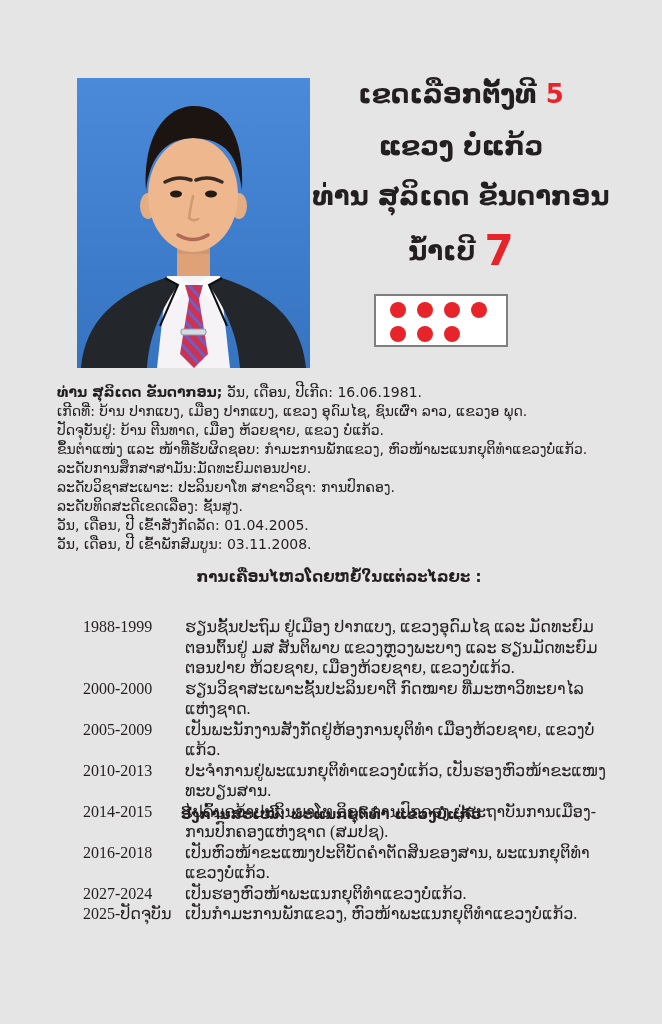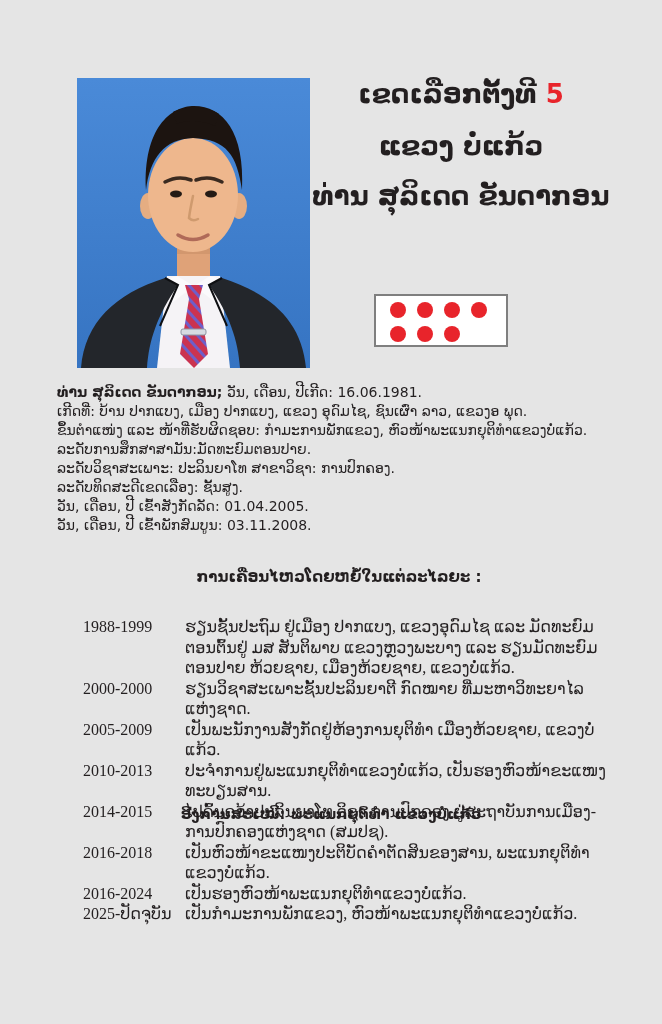--- a/index.html
+++ b/index.html
@@ -103,33 +103,35 @@
       <path d="M229,290 C225,244 195,216 145,200 L132,207 C153,238 161,262 163,290 Z" fill="#23262b"></path>
       <path d="M88,200 L101,207 L83,248" stroke="#0e0f12" stroke-width="2" fill="none"></path>
       <path d="M145,200 L132,207 L150,248" stroke="#0e0f12" stroke-width="2" fill="none"></path>
     </svg>
   </div>
 
   <div class="title-col">
     <div class="t-line t1"><span>ເຂດເລືອກຕັ້ງທີ</span>&nbsp;<span class="red">5</span></div>
     <div class="t-line t2">ແຂວງ ບໍ່ແກ້ວ</div>
     <div class="t-line t3">ທ່ານ ສຸລິເດດ ຂັນດາກອນ</div>
+    <div class="t-line t4"><span>ນ້ຳເບີ</span>&nbsp;<span class="big-number">7</span></div>
   </div>
 
   <div class="ballot-box">
     <div class="dot-row"><span class="dot"></span><span class="dot"></span><span class="dot"></span><span class="dot"></span></div>
     <div class="dot-row"><span class="dot"></span><span class="dot"></span><span class="dot"></span></div>
   </div>
 
   <div class="bio">
     <div><span class="b-bold">ທ່ານ ສຸລິເດດ ຂັນດາກອນ;</span><span> ວັນ, ເດືອນ, ປີເກີດ: 16.06.1981.</span></div>
     <div>
 
         <div>ເກີດທີ່: ບ້ານ ປາກແບງ, ເມືອງ ປາກແບງ, ແຂວງ ອຸດົມໄຊ, ຊົນເຜົ່າ ລາວ, ແຂວງອ ພຸດ.</div>
 
+        <div>ປັດຈຸບັນຢູ່: ບ້ານ ຕີນທາດ, ເມືອງ ຫ້ວຍຊາຍ, ແຂວງ ບໍ່ແກ້ວ.</div>
 
         <div>ຂຶ້ນຕຳແໜ່ງ ແລະ ໜ້າທີ່ຮັບຜິດຊອບ: ກຳມະການພັກແຂວງ, ຫົວໜ້າພະແນກຍຸຕິທຳແຂວງບໍ່ແກ້ວ.</div>
 
         <div>ລະດັບການສຶກສາສາມັນ:ມັດທະຍົມຕອນປາຍ.</div>
 
         <div>ລະດັບວິຊາສະເພາະ: ປະລິນຍາໂທ  ສາຂາວິຊາ: ການປົກຄອງ.</div>
 
         <div>ລະດັບທິດສະດີເຂດເລືອງ:  ຊັ້ນສູງ.</div>
 
         <div>ວັນ, ເດືອນ, ປີ ເຂົ້າສັງກັດລັດ: 01.04.2005.</div>
@@ -166,21 +168,21 @@
         <span class="t-period">2014-2015</span>
         <span class="t-desc">ໄປຄົ້ນຄວ້າປະລິນຍາໂທ ວິຊາ ການປົກຄອງ ຢູ່ສະຖາບັນການເມືອງ-ການປົກຄອງແຫ່ງຊາດ (ສມປຊ).</span>
       </div>
 
       <div class="t-row">
         <span class="t-period">2016-2018</span>
         <span class="t-desc">ເປັນຫົວໜ້າຂະແໜງປະຕິບັດຄຳຕັດສິນຂອງສານ, ພະແນກຍຸຕິທຳແຂວງບໍ່ແກ້ວ.</span>
       </div>
 
       <div class="t-row">
-        <span class="t-period">2016-2024</span>
+        <span class="t-period">2027-2024</span>
         <span class="t-desc">ເປັນຮອງຫົວໜ້າພະແນກຍຸຕິທຳແຂວງບໍ່ແກ້ວ.</span>
       </div>
 
       <div class="t-row">
         <span class="t-period">2025-ປັດຈຸບັນ</span>
         <span class="t-desc">ເປັນກຳມະການພັກແຂວງ, ຫົວໜ້າພະແນກຍຸຕິທຳແຂວງບໍ່ແກ້ວ.</span>
       </div>
     </div>
 
   <div class="page-footer">ອີງການສະເໜີ: ພະແນກຍຸຕິທຳ ແຂວງບໍ່ແກ້ວ</div>

